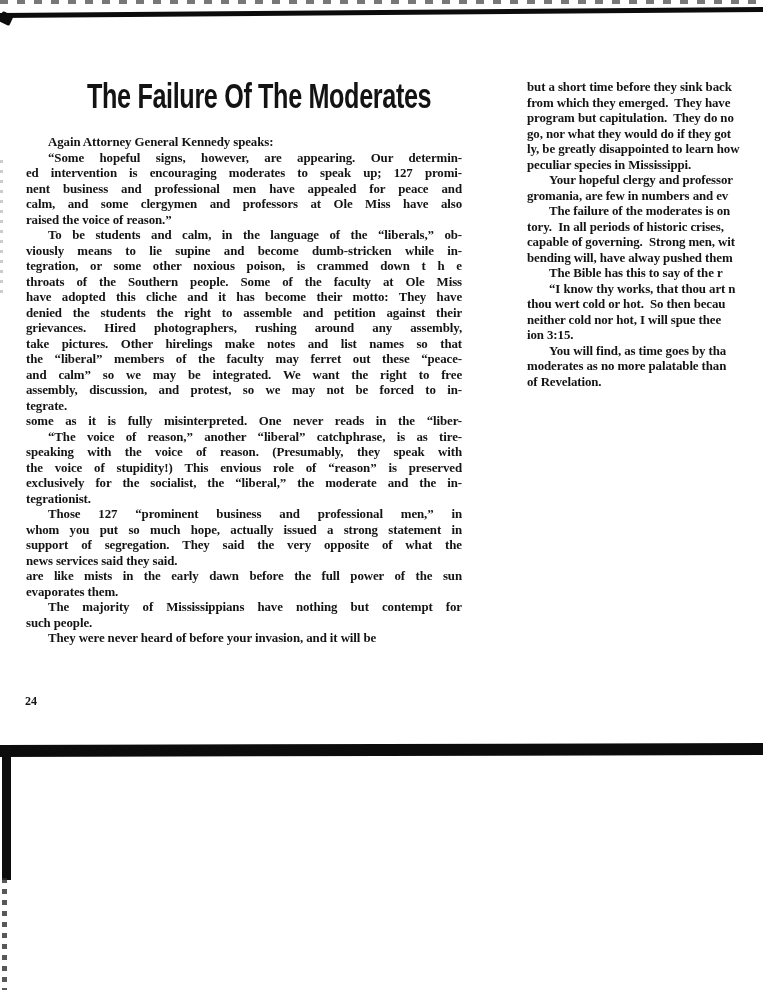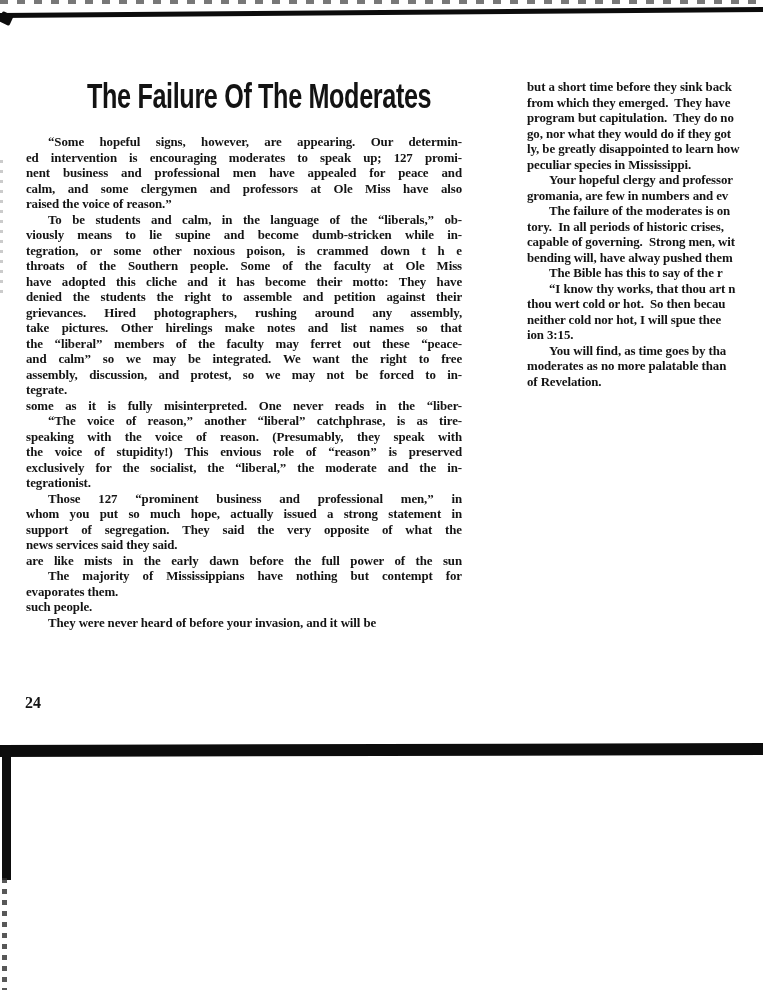--- a/index.html
+++ b/index.html
@@ -60,37 +60,38 @@
   }
   .left-column .line { text-align:justify; text-align-last:justify; }
   .left-column .line.end { text-align-last:left; }
   .line.indent { text-indent:22px; }
   .right-column {
     position:absolute; top:80px; left:527px; width:300px;
   }
   .right-column .line { white-space:pre; text-align:left; }
   .page-number {
     position:absolute; top:694px; left:25px;
-    font-size:16px; font-weight:bold; color:#141414;
+    font-size:12px; font-weight:bold; color:#141414;
   }
 </style>
 </head>
 <body>
 
 <div class="scan-top-dashes"></div>
 <div class="scan-top-line"></div>
 <div class="scan-top-blob"></div>
 <div class="scan-edge-specks"></div>
 <div class="scan-bottom-bar"></div>
 <div class="scan-left-bar"></div>
 <div class="scan-left-bar-fade"></div>
 
 <div class="article-title">The Failure Of The Moderates</div>
 
 <div class="left-column">
+    <div class="line indent end">Again Attorney General Kennedy speaks:</div>
     <div class="line indent">“Some hopeful signs, however, are appearing.  Our determin-</div>
     <div class="line">ed intervention is encouraging moderates to speak up; 127 promi-</div>
     <div class="line">nent business and professional men have appealed for peace and</div>
     <div class="line">calm, and some clergymen and professors at Ole Miss have also</div>
     <div class="line end">raised the voice of reason.”</div>
     <div class="line indent">To be students and calm, in the language of the “liberals,” ob-</div>
     <div class="line">viously means to lie supine and become dumb-stricken while in-</div>
     <div class="line">tegration, or some other noxious poison,  is crammed down t h e</div>
     <div class="line">throats of the Southern people.  Some of the faculty at Ole Miss</div>
     <div class="line">have adopted this cliche and it has become their motto:  They have</div>
@@ -105,22 +106,22 @@
     <div class="line indent">“The voice of reason,” another “liberal” catchphrase, is as tire-</div>
     <div class="line">speaking with the voice of reason.  (Presumably, they speak with</div>
     <div class="line">the voice of stupidity!)  This envious role of “reason” is preserved</div>
     <div class="line">exclusively for the socialist, the “liberal,” the moderate and the in-</div>
     <div class="line end">tegrationist.</div>
     <div class="line indent">Those 127 “prominent business and professional men,” in</div>
     <div class="line">whom you put so much hope, actually issued a strong statement in</div>
     <div class="line">support of segregation.  They said the very opposite of what the</div>
     <div class="line end">news services said they said.</div>
     <div class="line">are like mists in the early dawn before the full power of the sun</div>
+    <div class="line end">evaporates them.</div>
     <div class="line indent">The majority of Mississippians have nothing but contempt for</div>
-    <div class="line end">evaporates them.</div>
     <div class="line end">such people.</div>
     <div class="line indent end">They were never heard of before your invasion, and it will be</div>
   </div>
 
 <div class="right-column">
     <div class="line">but a short time before they sink back</div>
     <div class="line">from which they emerged.  They have</div>
     <div class="line">program but capitulation.  They do no</div>
     <div class="line">go, nor what they would do if they got</div>
     <div class="line">ly, be greatly disappointed to learn how</div>

